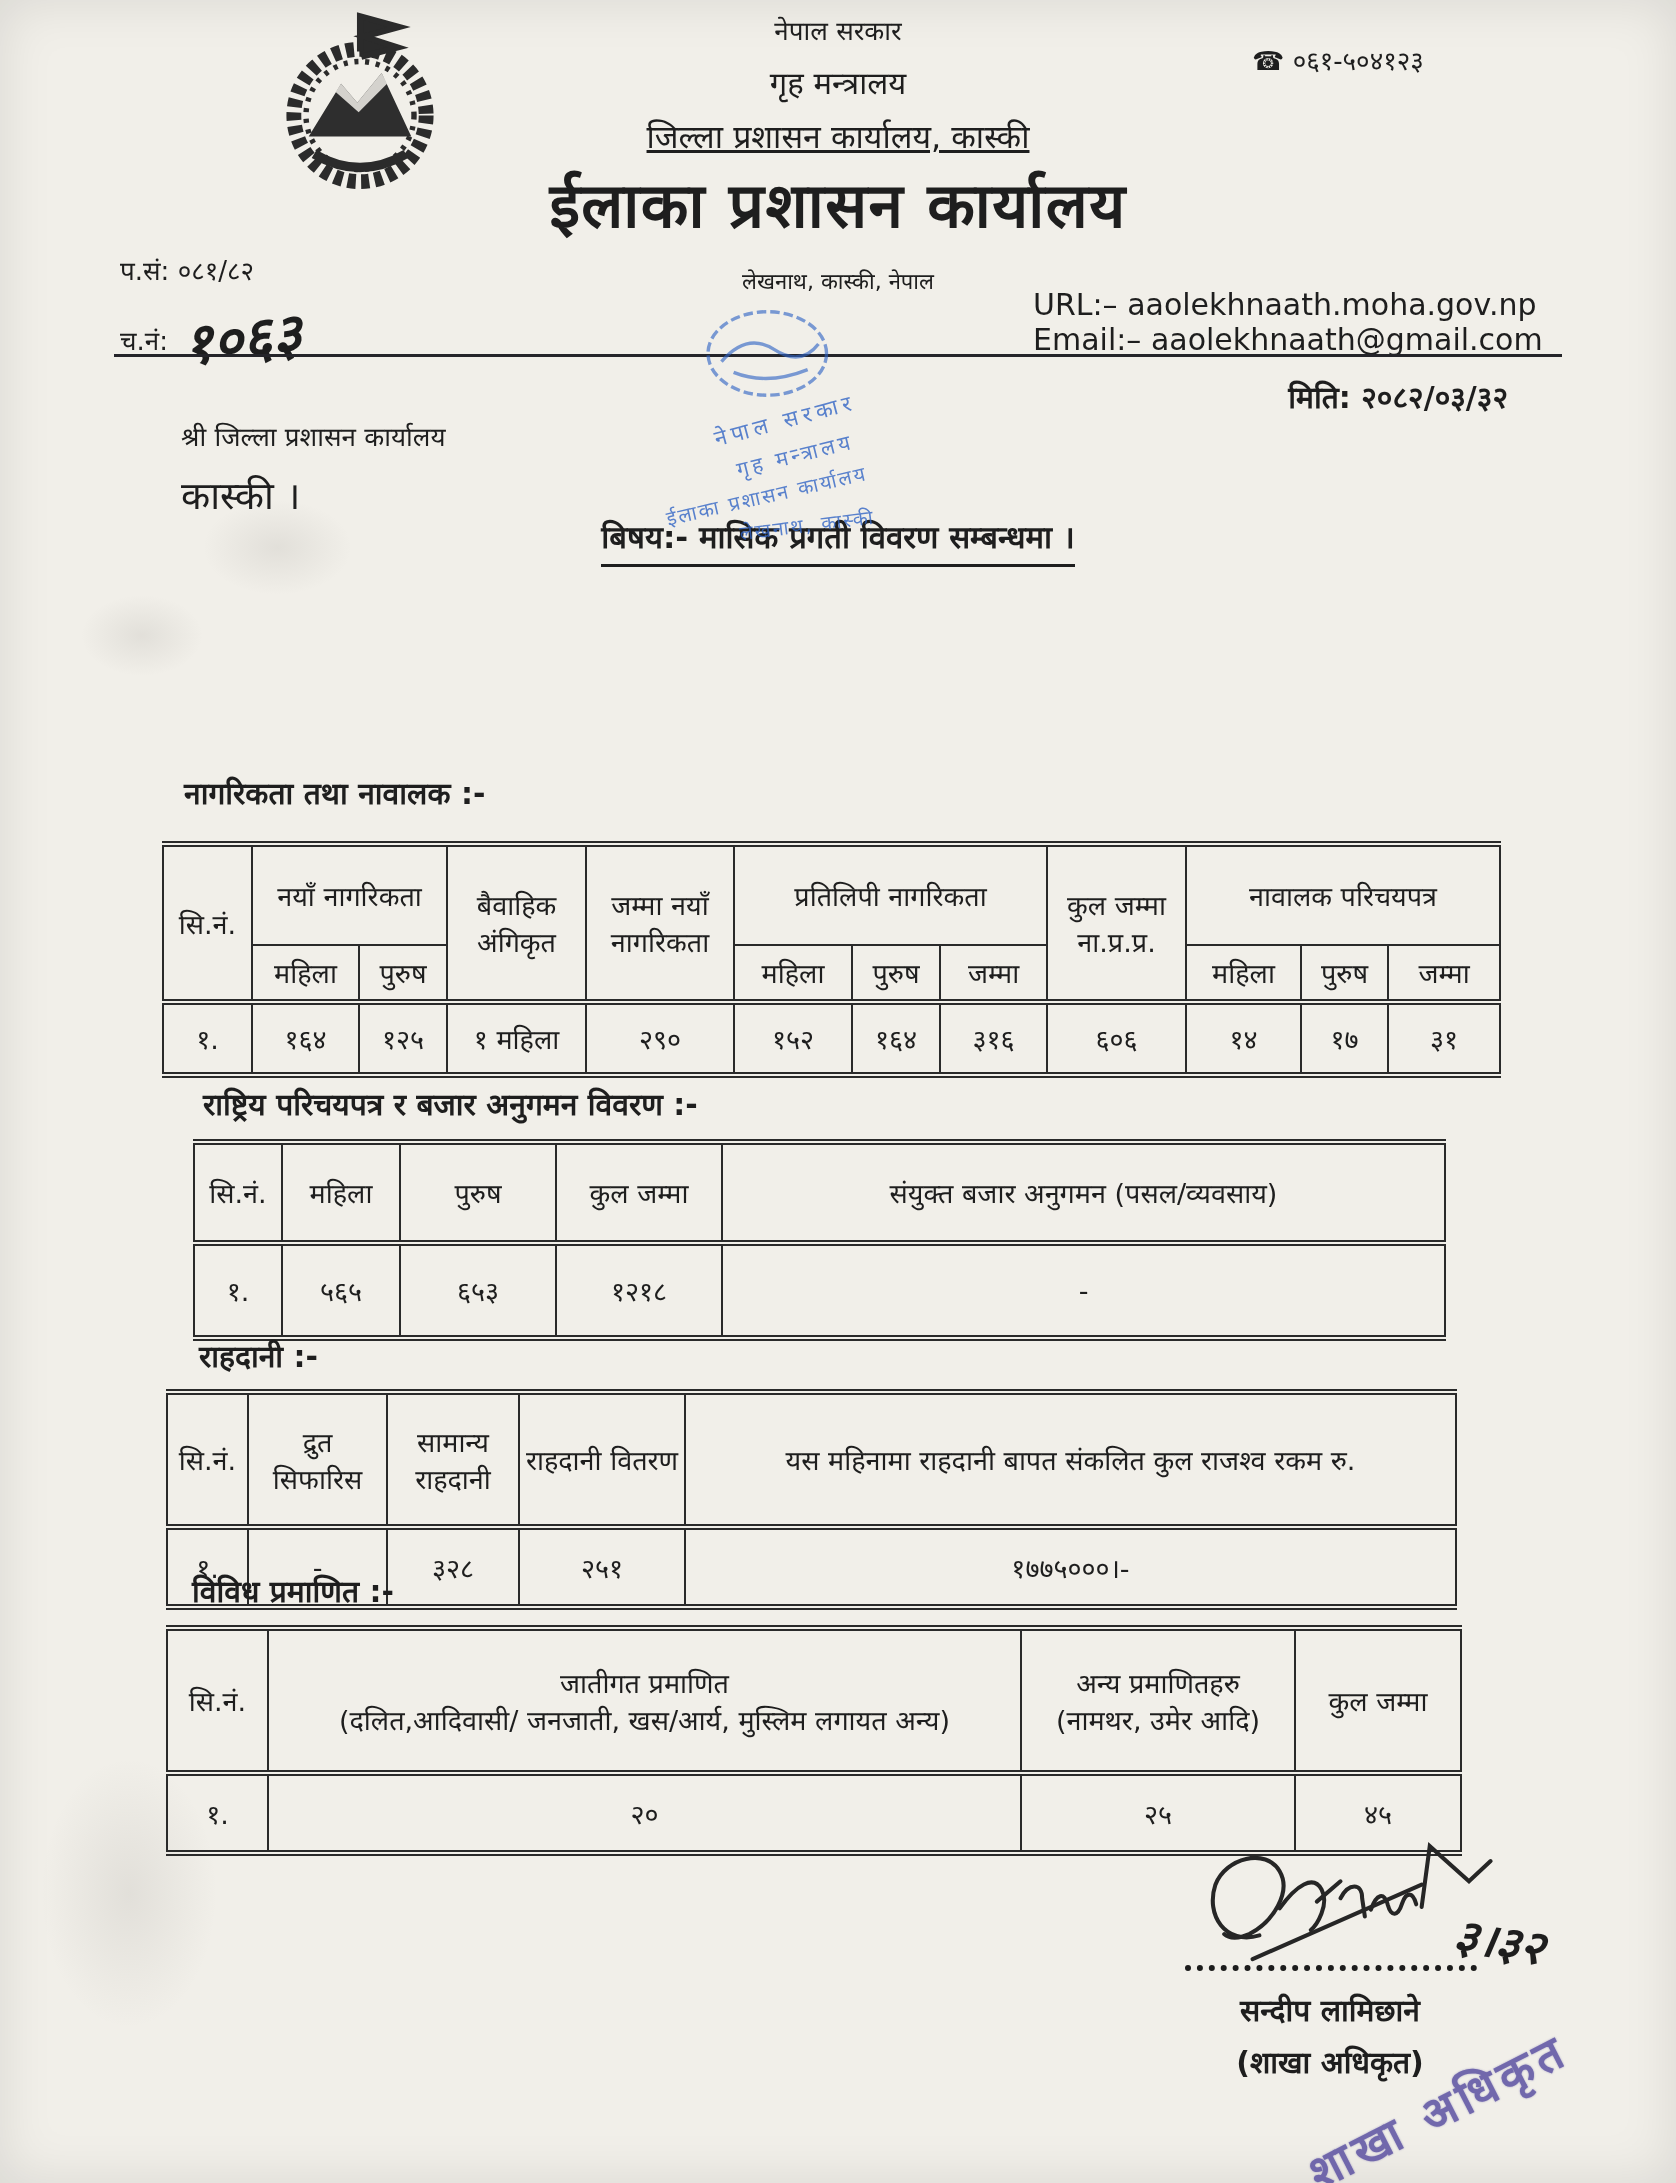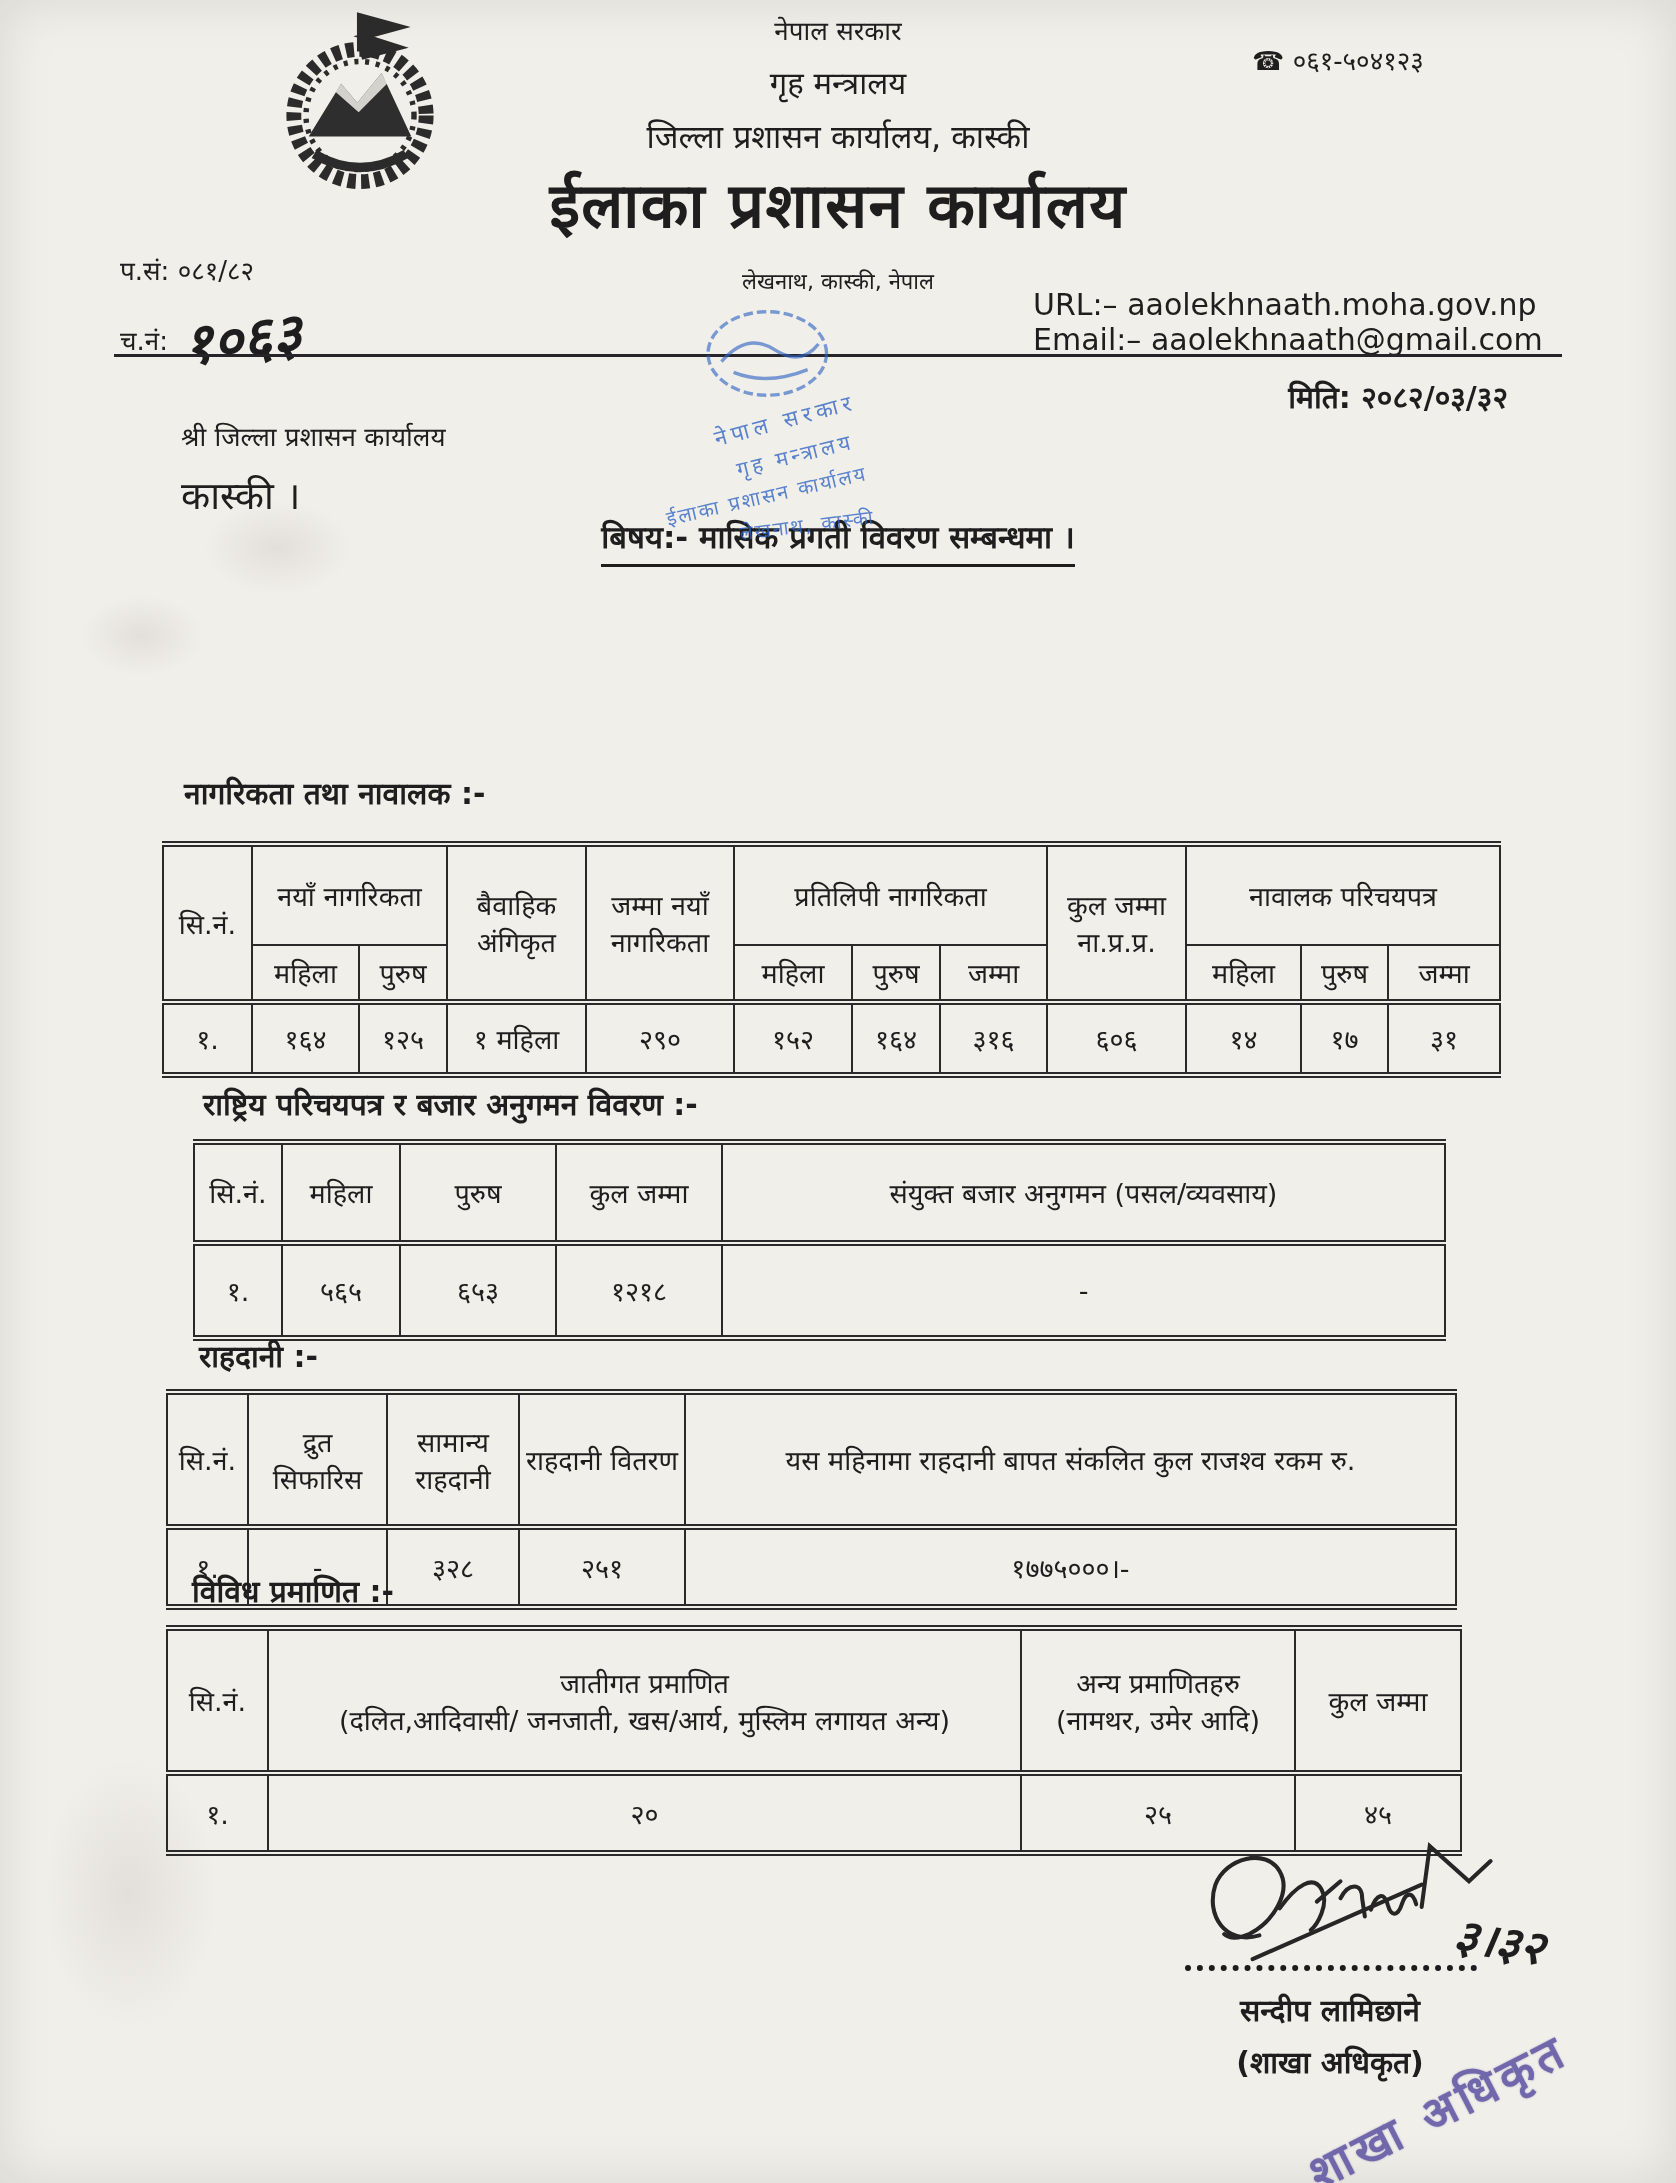--- a/index.html
+++ b/index.html
@@ -12,21 +12,21 @@
     overflow:hidden;
     box-shadow:inset 0 0 54px rgba(0,0,0,0.10);
   }
   .abs{position:absolute;}
   .center{left:0;width:100%;text-align:center;}
   .smudge{position:absolute;border-radius:50%;background:radial-gradient(closest-side,rgba(90,85,80,0.10),rgba(90,85,80,0));}
 
   
   .gov-line{top:12px;font-size:26px;}
   .ministry-line{top:61px;font-size:31px;}
-  .district-line{top:114px;font-size:32px;}
+  .district-line{top:114px;font-size:32px;text-decoration:underline;}
   .office-title{top:161px;font-size:62px;font-weight:bold;letter-spacing:1.4px;}
   .phone{left:1252px;top:42px;font-size:26px;}
   .refs{left:120px;top:258px;font-size:26px;line-height:1.0;}
   .refline{margin-bottom:17.6px;}
   .hand{font-style:italic;display:inline-block;}
   .dispatch-hand{font-size:57px;transform:rotate(-6deg);position:relative;top:9.5px;left:6.8px;font-weight:bold;}
   .place-line{top:265px;font-size:22px;}
   .url-block{left:1033px;top:287px;font-size:30px;line-height:1.18;}
   .rule{left:114px;top:354px;width:1448px;height:3.4px;background:#25252a;}
   .date-line{left:1190px;top:376px;font-size:30px;font-weight:bold;width:318px;text-align:right;}

